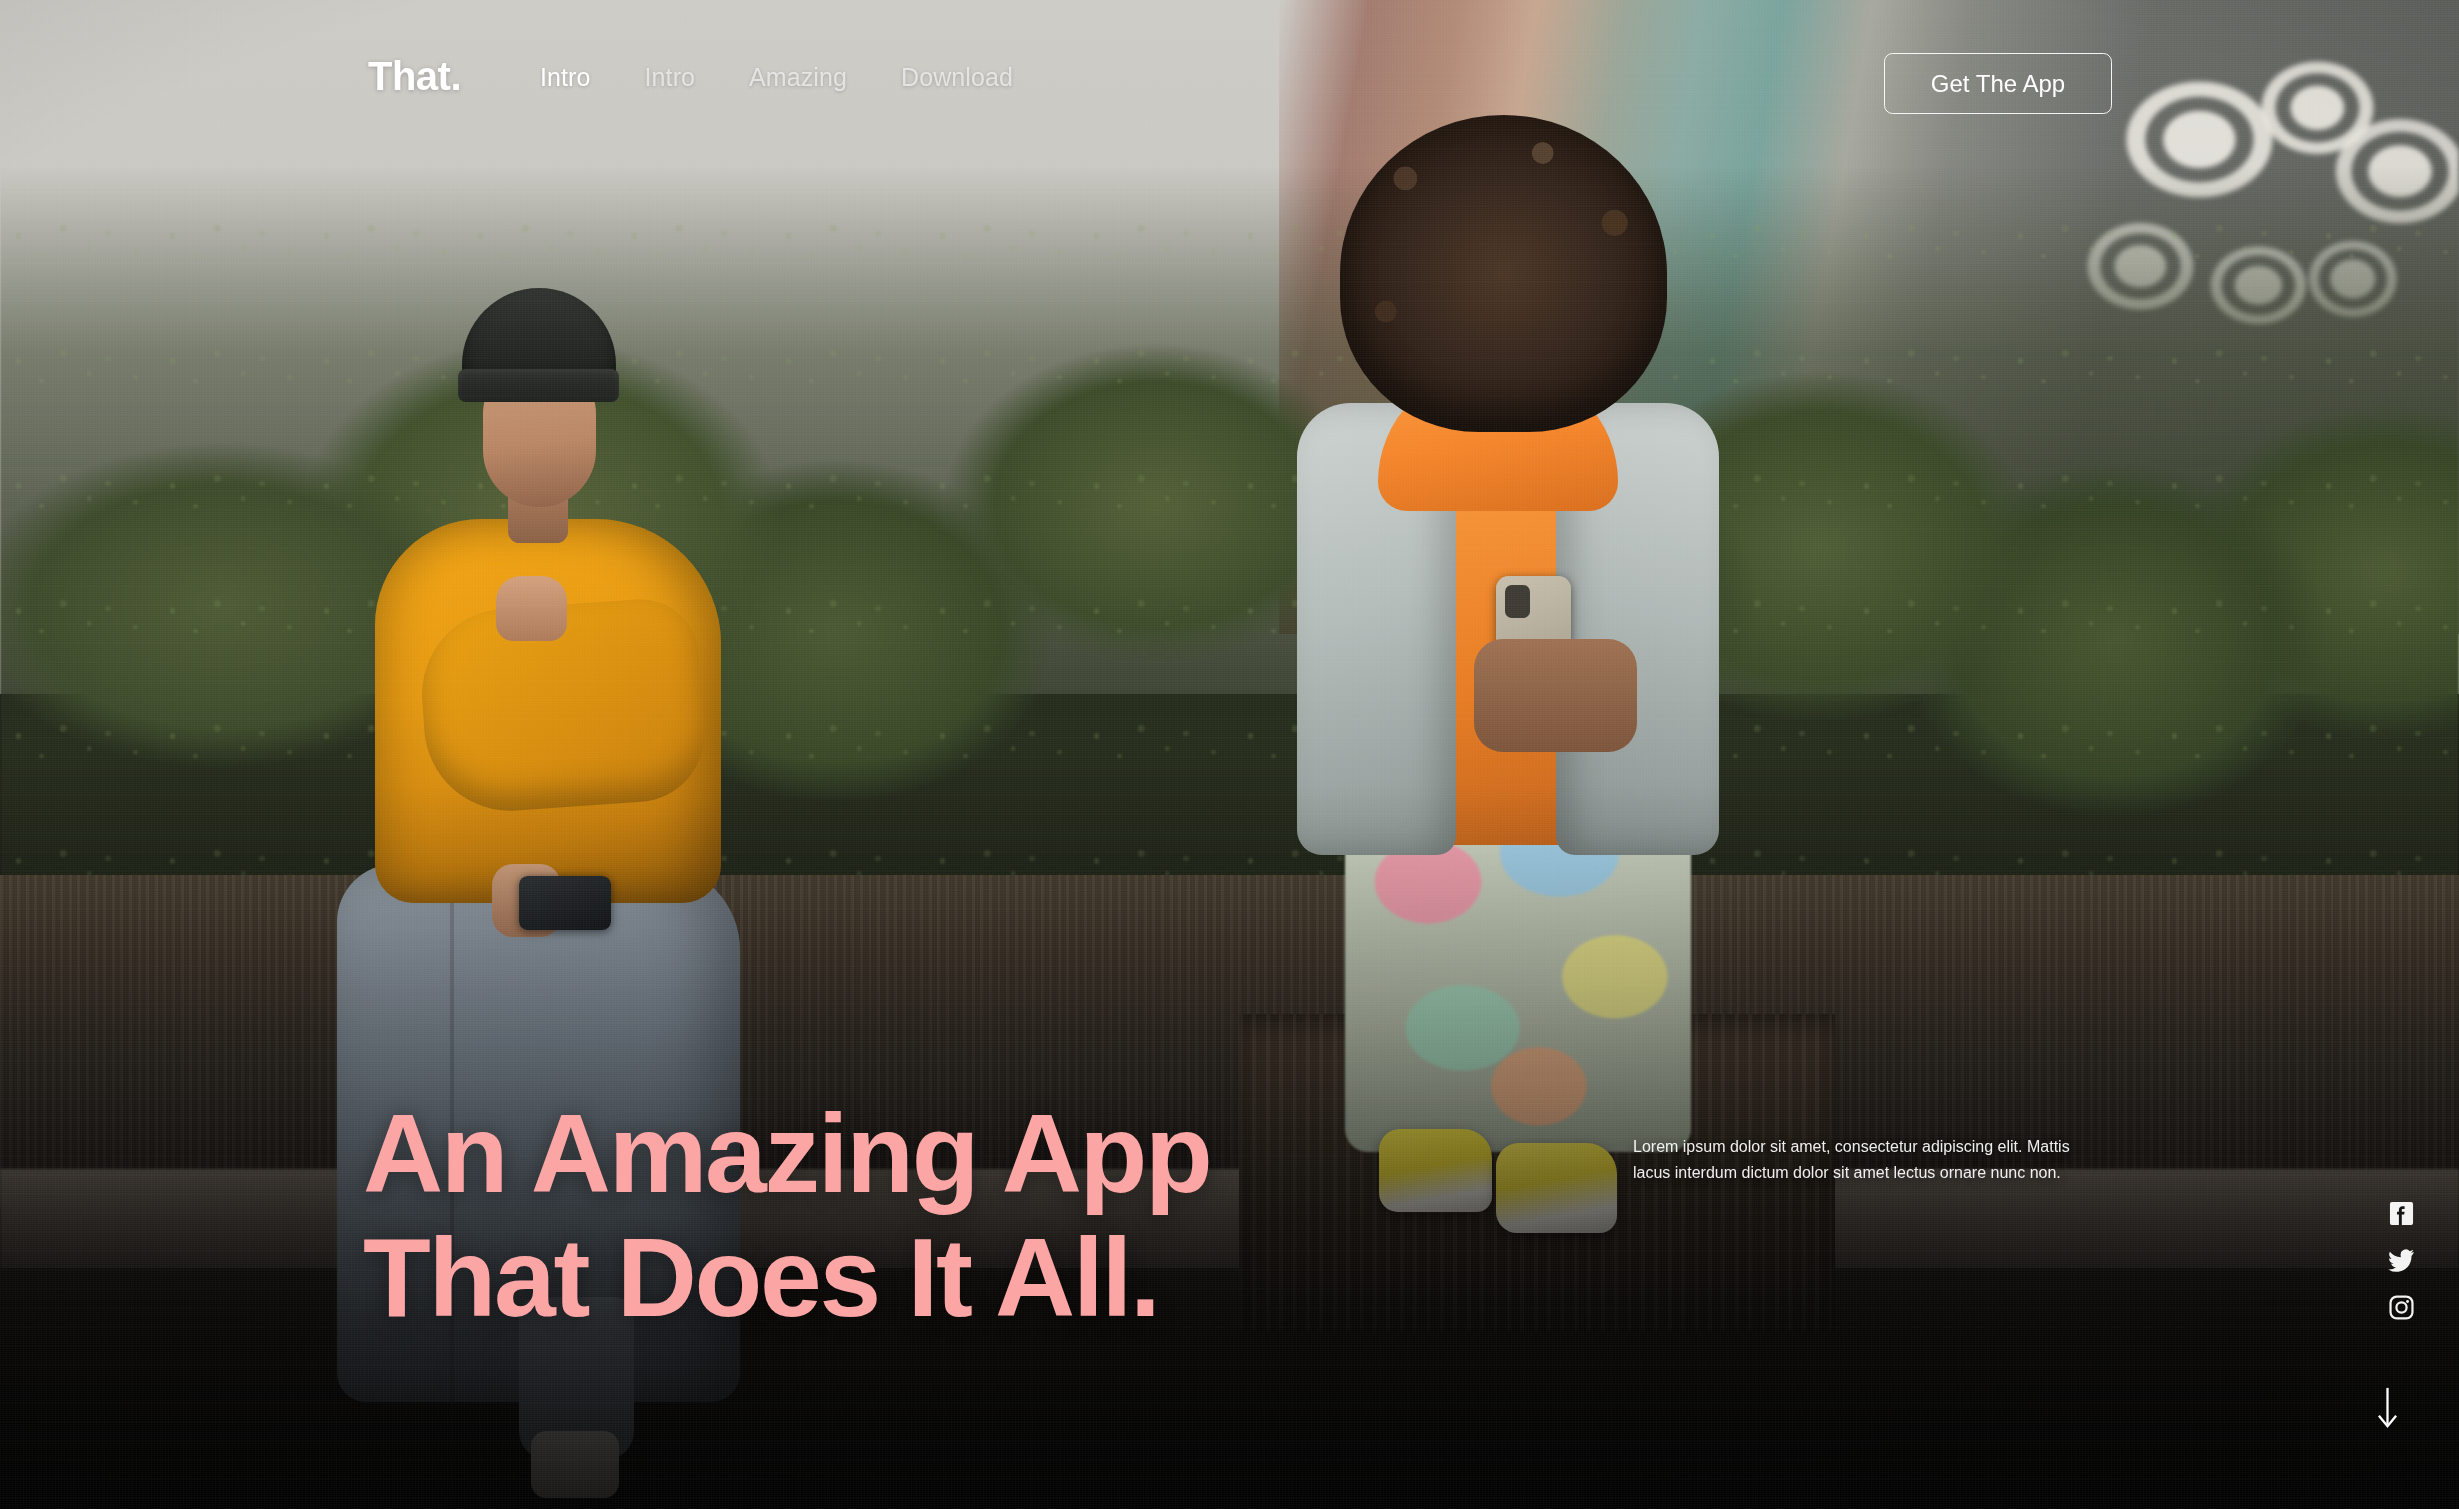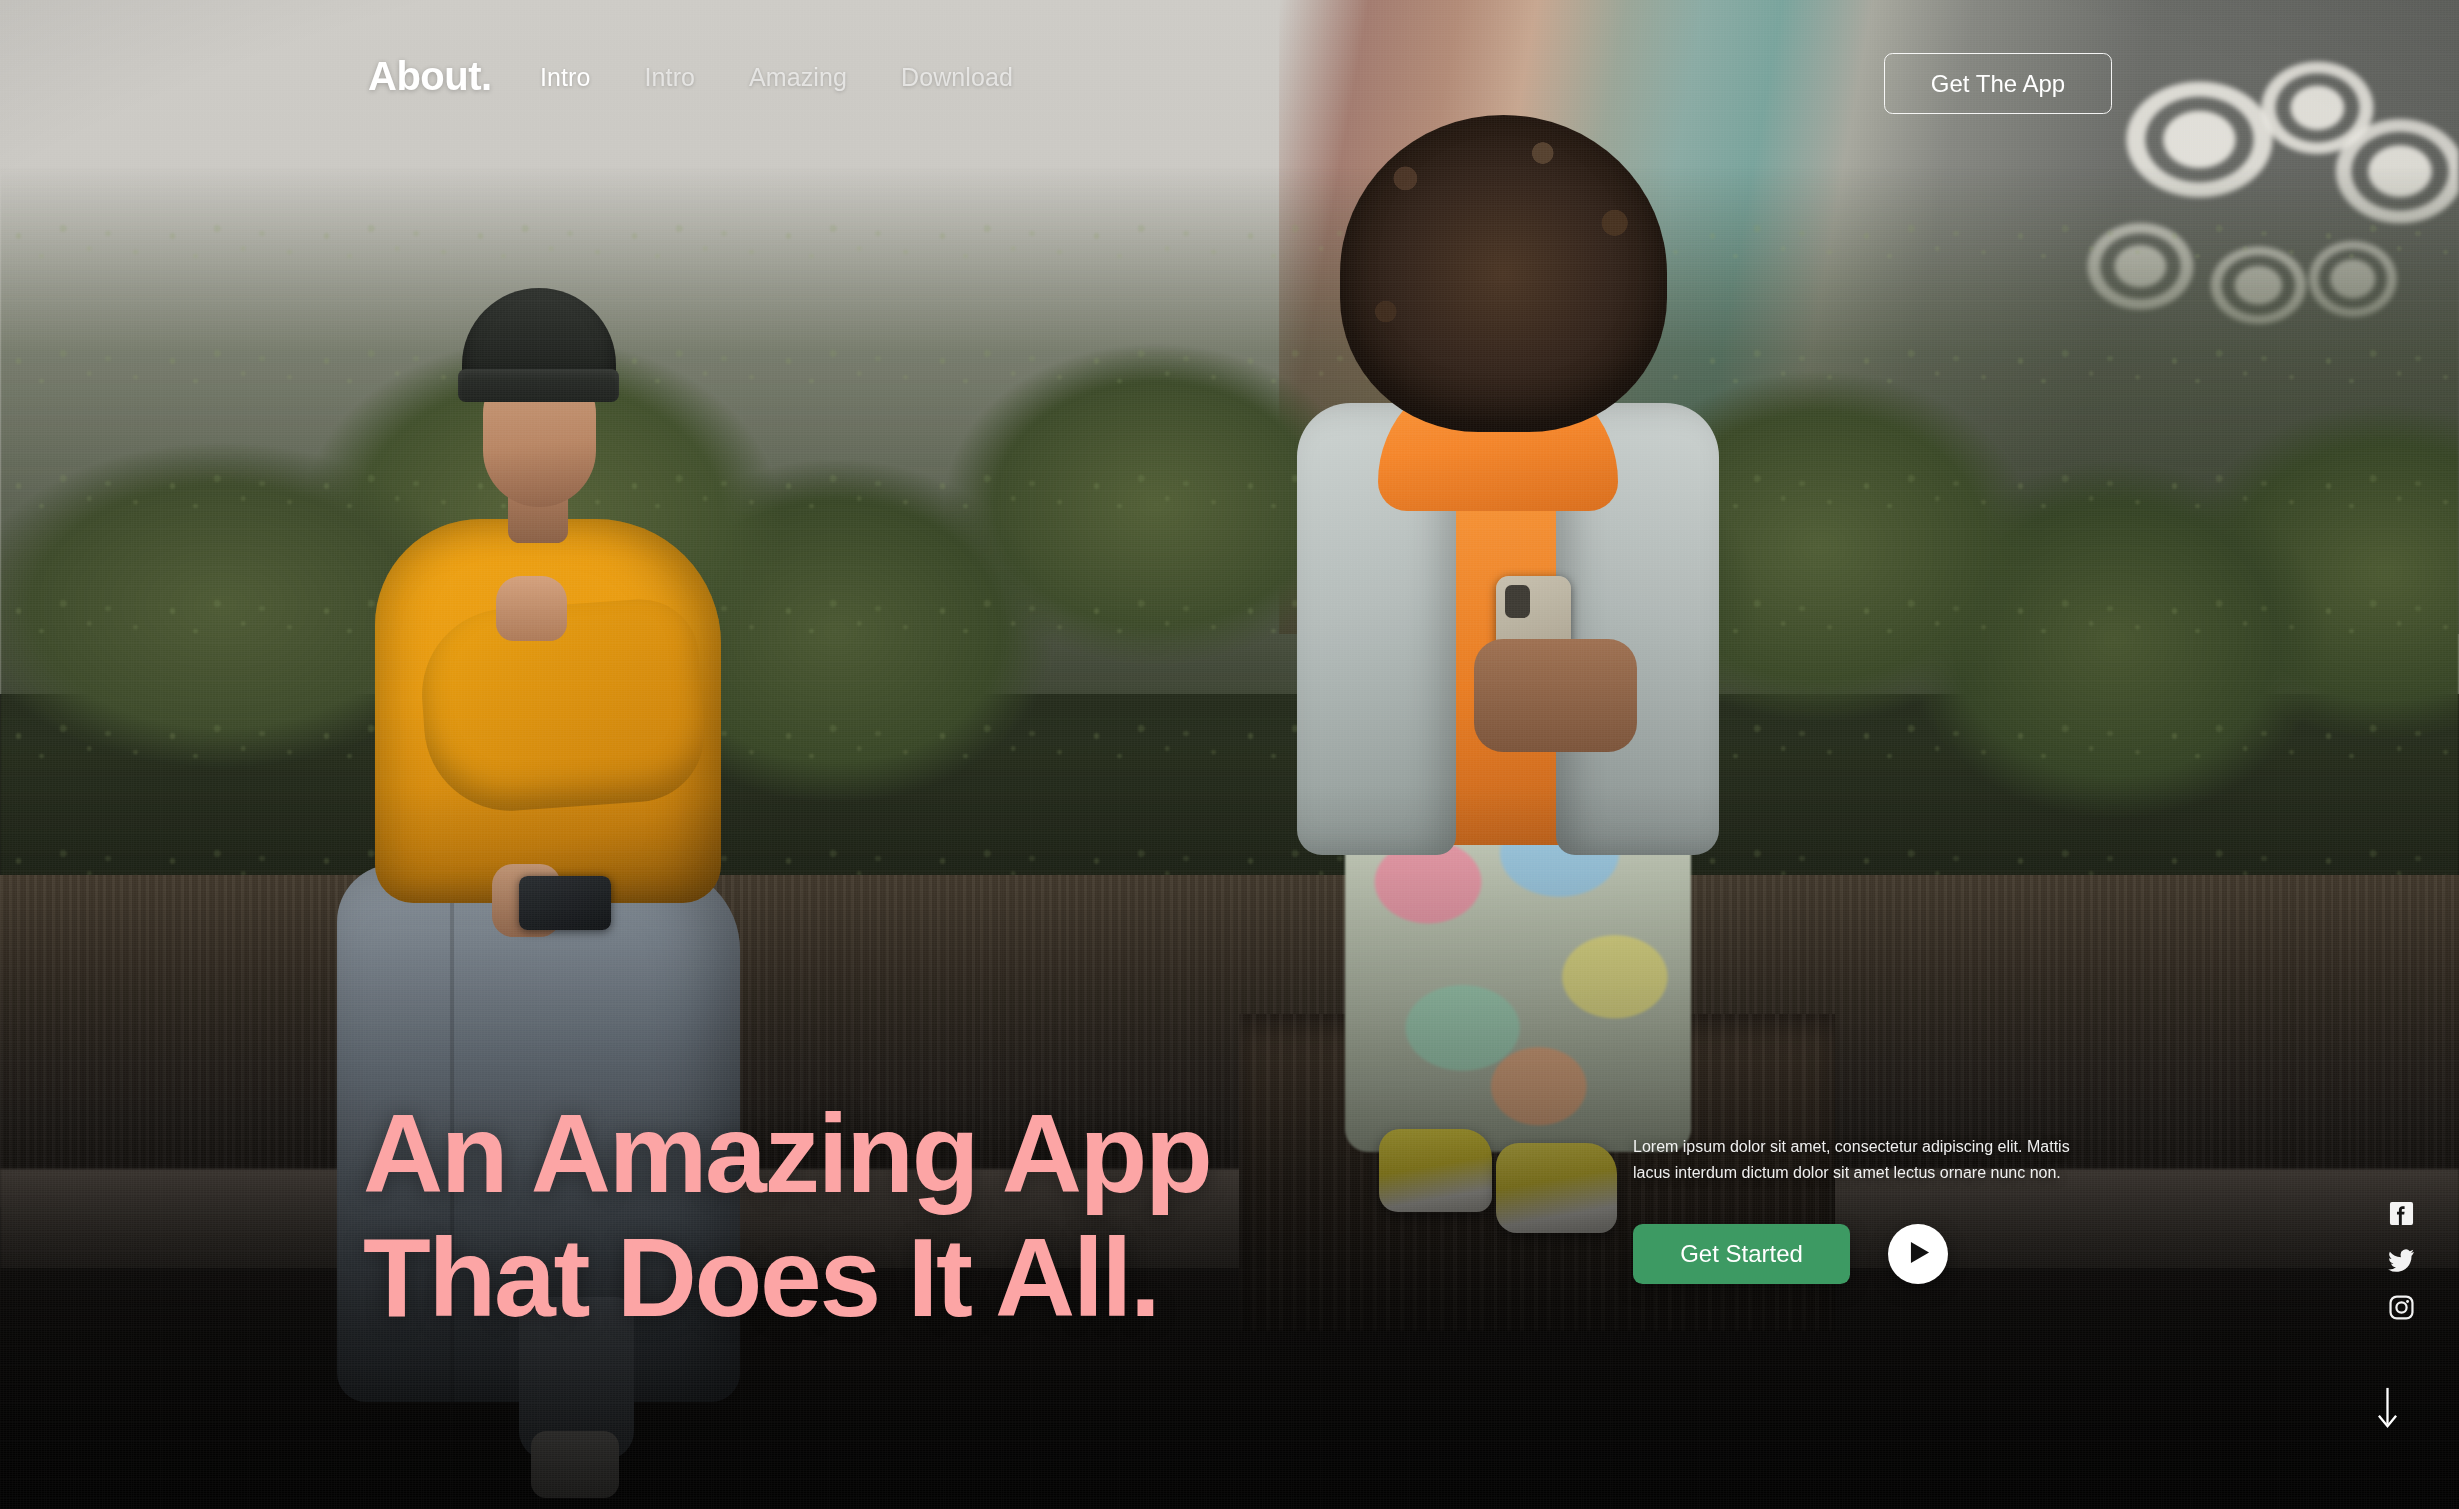--- a/index.html
+++ b/index.html
@@ -391,49 +391,38 @@
       <div class="w-shoe-b"></div>
     </div>
 
     <div class="vignette"></div>
     <div class="grain"></div>
   </div>
 
   <div class="ui">
 
     <header class="topbar">
-      <div class="brand">About.</div>
+      <div class="brand">That.</div>
 
       <nav class="nav">
         <a href="#" class="active">Intro</a>
         <a href="#">Intro</a>
         <a href="#">Amazing</a>
         <a href="#">Download</a>
       </nav>
 
       <button class="cta-outline">Get The App</button>
     </header>
 
     <h1 class="hero-title">An Amazing App
 That Does It All.</h1>
 
     <div class="hero-right">
       <p class="hero-copy">Lorem ipsum dolor sit amet, consectetur adipiscing elit. Mattis lacus interdum dictum dolor sit amet lectus ornare nunc non.</p>
 
-      <div class="hero-actions">
-        <button class="btn-green">Get Started</button>
-
-        <button class="btn-play" aria-label="play-video">
-          <span>
-            <svg width="21" height="23" viewBox="0 0 22 24" aria-hidden="true">
-              <polygon points="2,1 21,12 2,23" fill="#111111"></polygon>
-            </svg>
-          </span>
-        </button>
-      </div>
     </div>
 
     <div class="social">
       <a href="#" aria-label="Facebook">
         <svg width="25" height="25" viewBox="0 0 26 26" aria-hidden="true">
           <rect x="1" y="1" width="24" height="24" rx="2" fill="#ffffff"></rect>
           <path d="M16.2 8.4h-2.0c-0.5 0-0.9 0.45-0.9 1.0v1.7h2.9l-0.4 2.9h-2.5V25h-3.0V14h-2.0v-2.9h2.0V9.0c0-2.1 1.6-3.6 3.6-3.6h2.3z" fill="#151515"></path>
         </svg>
       </a>
       <a href="#" aria-label="Twitter">

